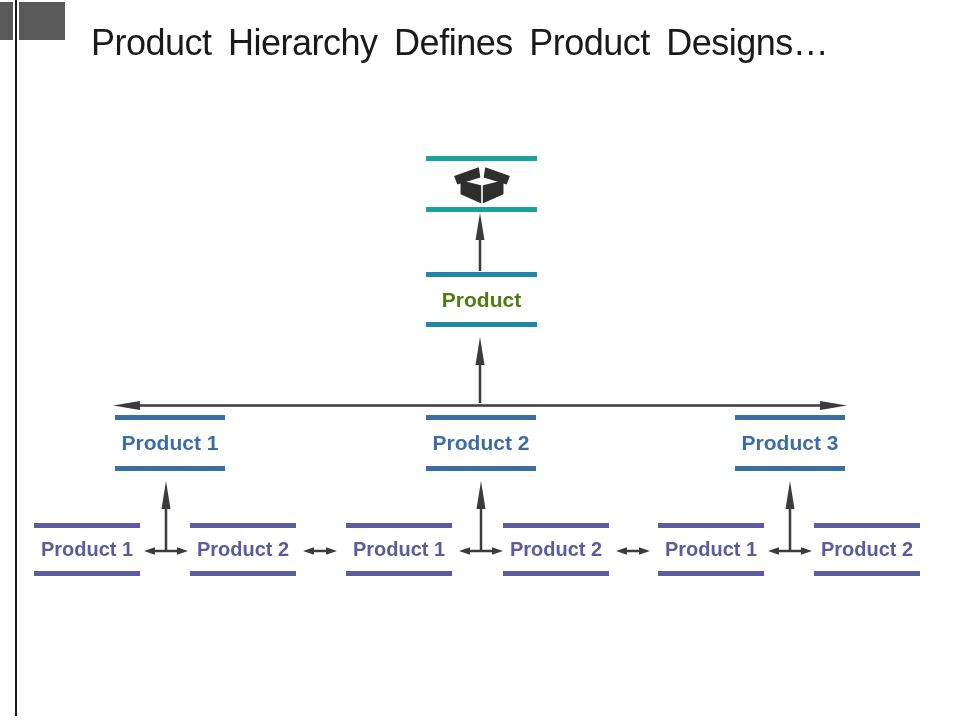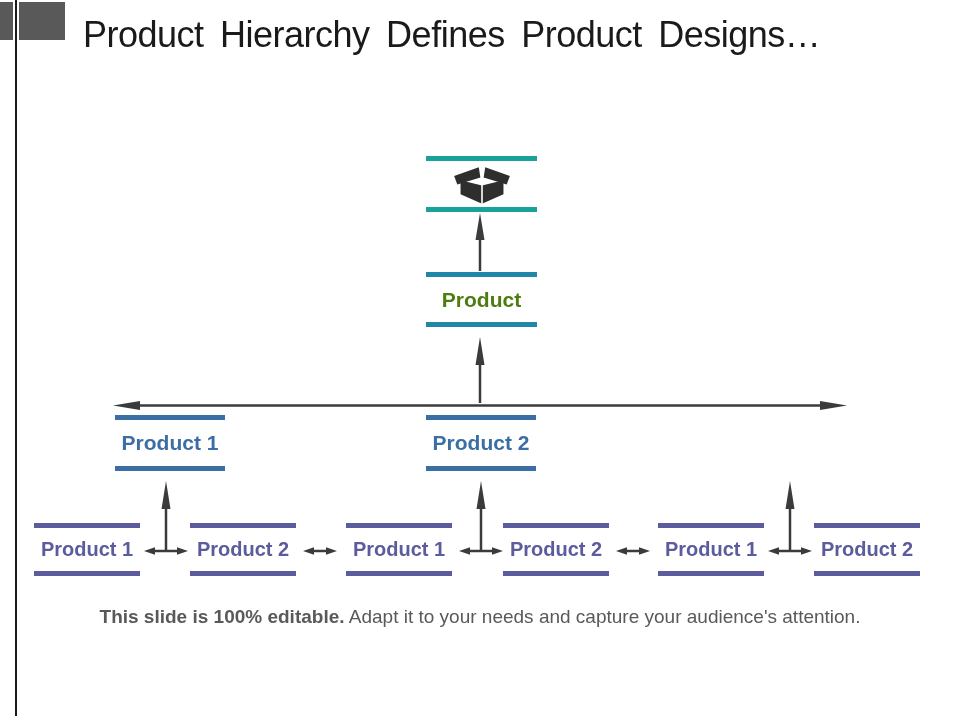--- a/index.html
+++ b/index.html
@@ -6,21 +6,21 @@
   .slide {
     position:relative; width:960px; height:720px; background:#ffffff;
     font-family:"Liberation Sans", sans-serif; overflow:hidden;
   }
   
   .sq-small { position:absolute; left:0; top:2px; width:13px; height:38px; background:#595959; }
   .vline    { position:absolute; left:15px; top:0; width:2px; height:716px; background:#1a1a1a; }
   .sq-big   { position:absolute; left:19px; top:2px; width:46px; height:38px; background:#595959; }
 
   .title {
-    position:absolute; left:75px; top:6px; margin:8px;
+    position:absolute; left:75px; top:6px; margin:16px;
     font-size:36px; font-weight:400; color:#1a1a1a;
     letter-spacing:-0.5px; word-spacing:7px; white-space:nowrap;
   }
 
   .bar { height:5px; width:100%; }
   .teal-bar   { background:#18a299; }
   .tblue-bar  { background:#2187a8; }
   .sblue-bar  { background:#3a6ea5; }
   .purple-bar { background:#5b5b9e; }
 
@@ -96,20 +96,25 @@
   <div class="node l2" style="left:115px">
     <div class="bar sblue-bar"></div>
     <div class="node-label">Product 1</div>
     <div class="bar sblue-bar"></div>
   </div>
   <div class="node l2" style="left:426px">
     <div class="bar sblue-bar"></div>
     <div class="node-label">Product 2</div>
     <div class="bar sblue-bar"></div>
   </div>
+  <div class="node l2" style="left:735px">
+    <div class="bar sblue-bar"></div>
+    <div class="node-label">Product 3</div>
+    <div class="bar sblue-bar"></div>
+  </div>
 
   <svg class="arrow-svg" style="left:144px;top:481px" width="44" height="74">
     <polygon points="22,0 26.5,28 17.5,28" fill="#3b3b3b"></polygon>
     <line x1="22" y1="22" x2="22" y2="70" stroke="#3b3b3b" stroke-width="2.5"></line>
     <line x1="8" y1="70" x2="36" y2="70" stroke="#3b3b3b" stroke-width="2.5"></line>
     <polygon points="0,70 11,66.2 11,73.8" fill="#3b3b3b"></polygon>
     <polygon points="44,70 33,66.2 33,73.8" fill="#3b3b3b"></polygon>
   </svg>
   <svg class="arrow-svg" style="left:459px;top:481px" width="44" height="74">
     <polygon points="22,0 26.5,28 17.5,28" fill="#3b3b3b"></polygon>
@@ -161,17 +166,14 @@
     <div class="bar purple-bar"></div>
     <div class="node-label">Product 1</div>
     <div class="bar purple-bar"></div>
   </div>
   <div class="node l3" style="left:814px">
     <div class="bar purple-bar"></div>
     <div class="node-label">Product 2</div>
     <div class="bar purple-bar"></div>
   </div>
 
-  <div class="footer">
-    <span class="bold">This slide is 100% editable.</span><span> Adapt it to your needs and capture your audience's attention.</span>
-  </div>
 
 </div>
 
 </body></html>

